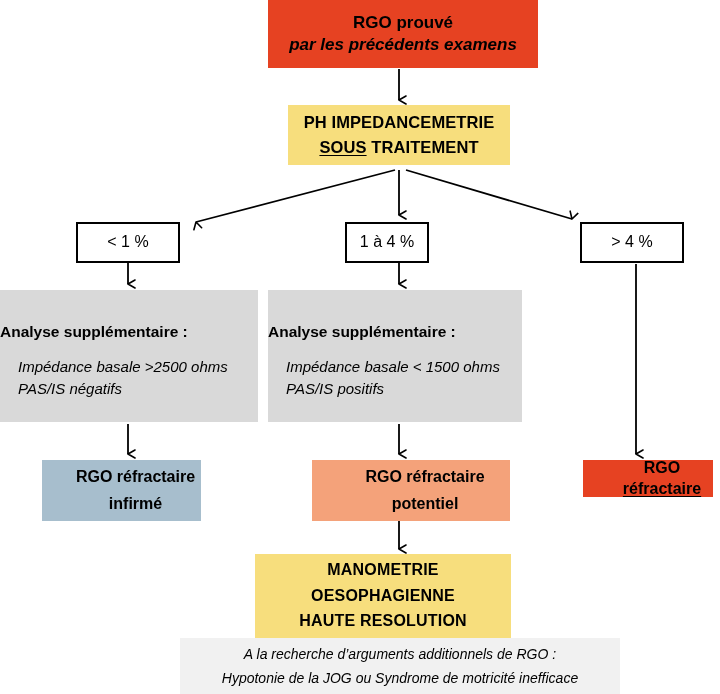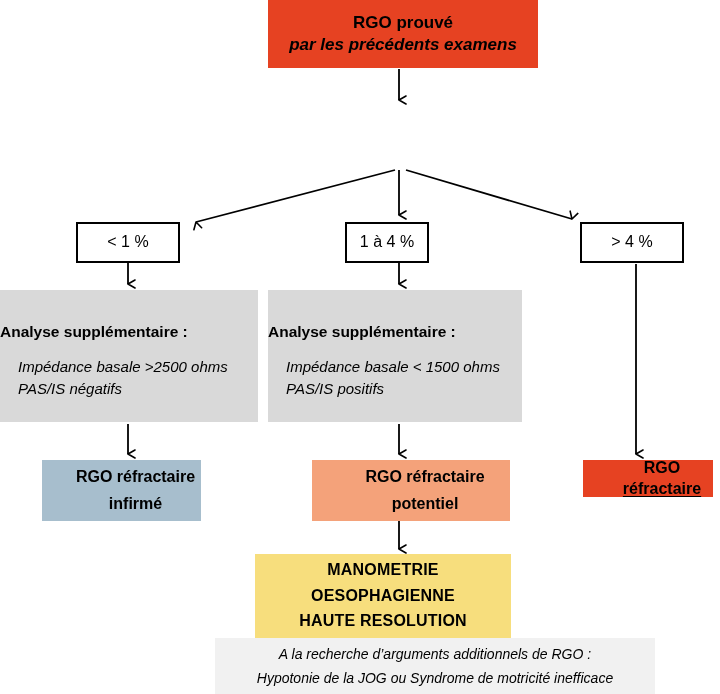--- a/index.html
+++ b/index.html
@@ -14,21 +14,21 @@
 
   .node{position:absolute;box-sizing:border-box;display:flex;flex-direction:column;
         align-items:center;justify-content:center;text-align:center;}
 
   
   .red     {background:#E64222;}
   .yellow  {background:#F7DE7D;}
   .blue    {background:#A7BECD;}
   .salmon  {background:#F4A27A;}
   .grey    {background:#D9D9D9;}
-  .greyft  {background:#F1F1F1;margin-left:35px;}
+  .greyft  {background:#F1F1F1;}
   .outline {background:#ffffff;border:2px solid #000000;}
 
   .ln{display:block;line-height:1.30;}
   .b  {font-weight:bold;}
   .it {font-style:italic;}
   .u  {text-decoration:underline;text-underline-offset:2px;}
 
   
   #node-rgo-prouve .ln      {font-size:17px;}
   #node-ph-imped .ln        {font-size:16.5px;letter-spacing:.1px;}
@@ -81,20 +81,24 @@
 
       <line x1="399" y1="521" x2="399" y2="549" stroke="#000" stroke-width="1.8" marker-end="url(#vhead)"></line>
     </svg>
   </div>
 
   <div class="node red" id="node-rgo-prouve" style="left:268px;top:0px;width:270px;height:68px;">
     <span class="ln b">RGO prouvé</span>
     <span class="ln it b">par les précédents examens</span>
   </div>
 
+  <div class="node yellow" id="node-ph-imped" style="left:288px;top:105px;width:222px;height:60px;">
+    <span class="ln b">PH IMPEDANCEMETRIE</span>
+    <span class="ln b" style="margin-top:4px;"><span class="u">SOUS</span><span> TRAITEMENT</span></span>
+  </div>
 
   <div class="node outline pctbox" id="node-pct-low" style="left:76px;top:222px;width:104px;height:41px;">
     <span class="ln">&lt; 1 %</span>
   </div>
 
   <div class="node outline pctbox" id="node-pct-mid" style="left:345px;top:222px;width:84px;height:41px;">
     <span class="ln">1 à 4 %</span>
   </div>
 
   <div class="node outline pctbox" id="node-pct-high" style="left:580px;top:222px;width:104px;height:41px;">

